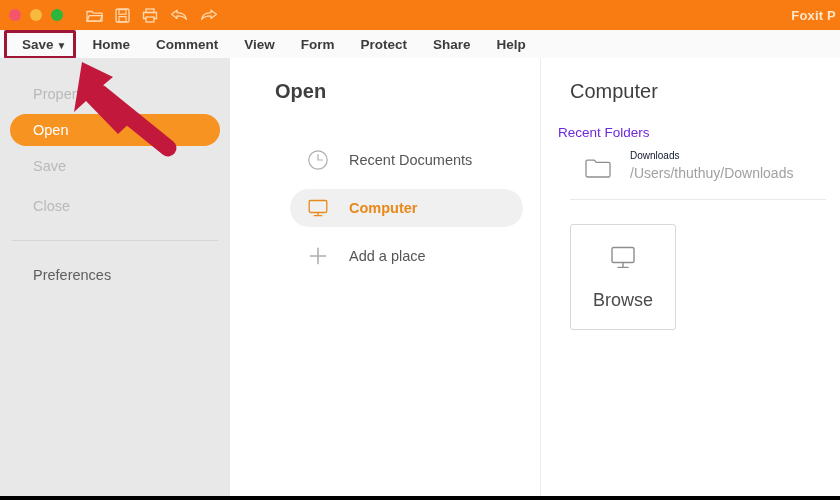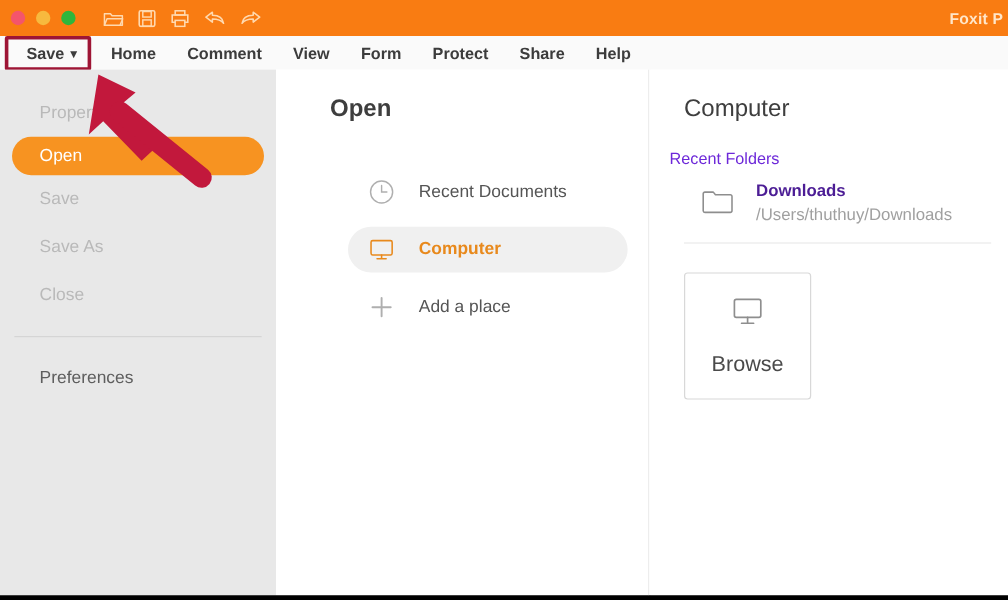--- a/index.html
+++ b/index.html
@@ -122,21 +122,21 @@
   .rp-sub {
     font-size:13.5px; color:#6d28d9;
     margin:22px 0 0 16px;
   }
   .folder-row {
     display:flex; align-items:flex-start;
     margin:10px 0 0 42px;
   }
   .folder-row .ico { margin-top:5px; }
   .folder-txt { margin-left:18px; }
-  .folder-name { font-size:14px; font-weight:bold; color:#4c1d95; }
+  .folder-name { font-size:10px; font-weight:normal; color:#0f172a; }
   .folder-path { font-size:14px; color:#A0A0A0; margin-top:4px; }
   .rp-divider {
     height:1px; background:#EAEAEA;
     margin:16px 14px 0 28px;
   }
   .browse-card {
     margin:24px 0 0 28px;
     width:106px; height:106px;
     border:1px solid #D8D8D8; border-radius:3px;
     display:flex; flex-direction:column;
@@ -206,21 +206,20 @@
     <div class="menu-item">Share</div>
     <div class="menu-item">Help</div>
   </div>
   <div class="file-highlight"></div>
 
   <div class="sidebar">
     <div style="height:16px"></div>
     <div class="side-item dim">Properties</div>
     <div class="side-item active">Open</div>
     <div class="side-item dim">Save</div>
-    <div class="side-item dim">Save As</div>
     <div class="side-item dim">Close</div>
     <div class="side-divider"></div>
     <div class="side-item pref">Preferences</div>
   </div>
 
   <div class="midpanel">
     <div class="panel-title">Open</div>
     <div class="open-list">
 
       <div class="open-row">

